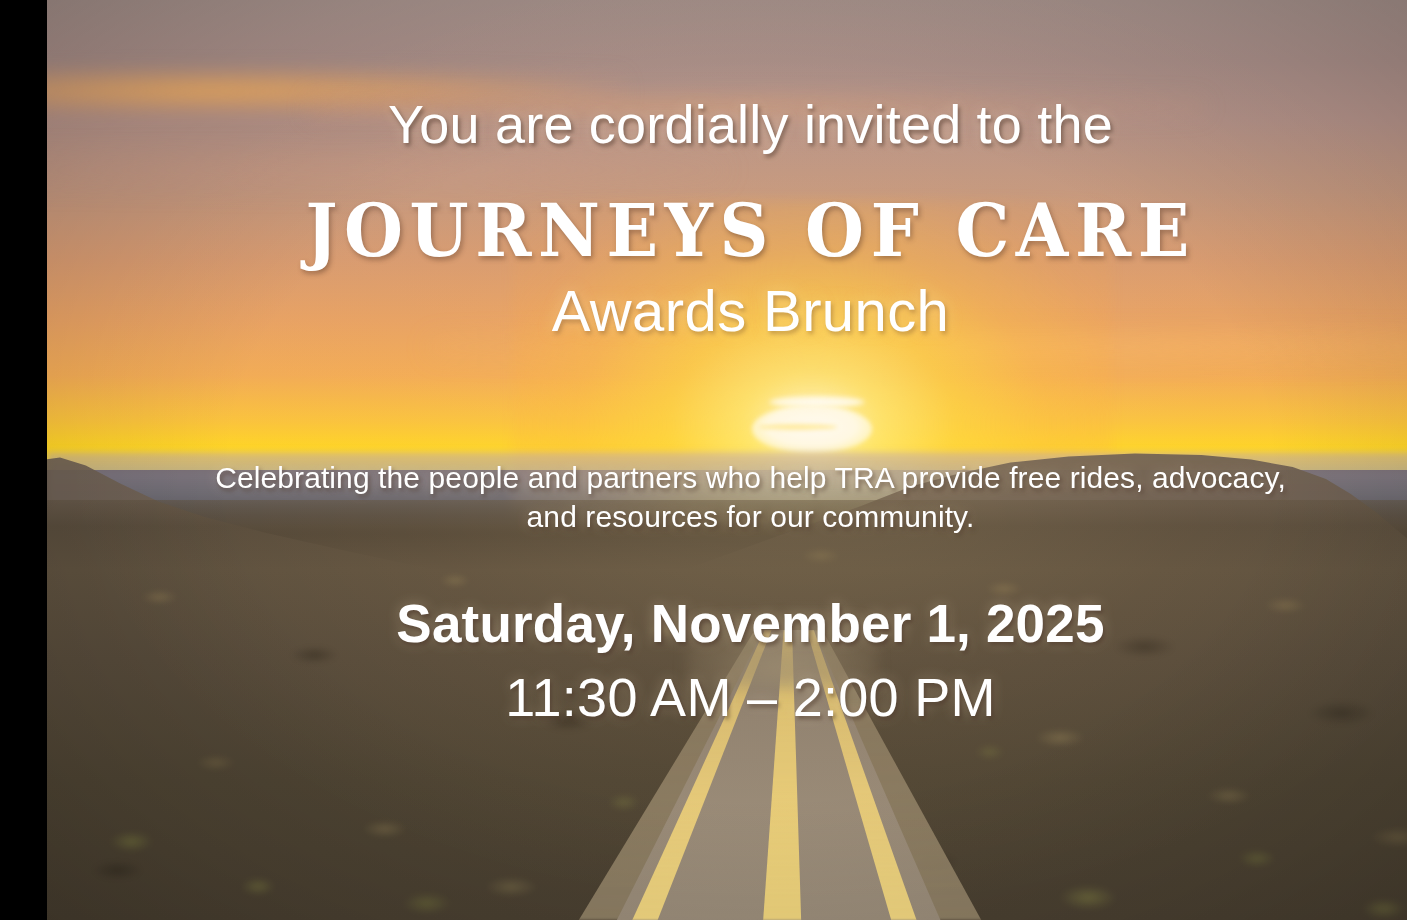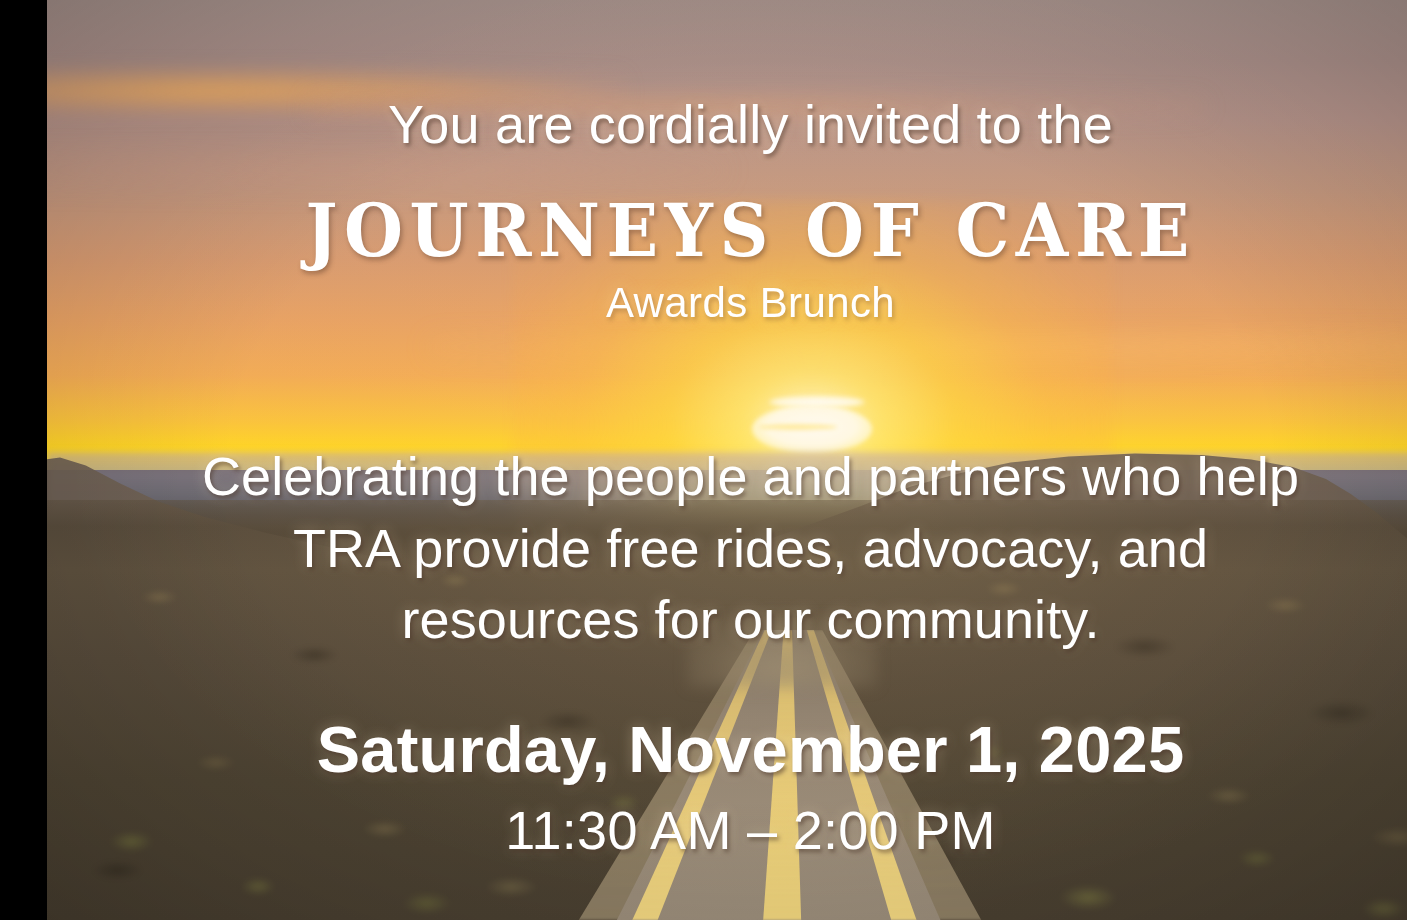--- a/index.html
+++ b/index.html
@@ -282,39 +282,39 @@
     font-size:72px;
     font-weight:700;
     letter-spacing:7px;
     line-height:1;
     text-shadow:2px 3px 5px rgba(90,58,40,0.45);
     transform:scaleX(.94);
   }
 
   .event-subtitle {
     margin-top:14px;
-    font-size:42px;
+    font-size:58px;
     font-weight:300;
     letter-spacing:.4px;
     line-height:1.05;
     text-shadow:2px 3px 4px rgba(120,80,40,0.38), 0 0 16px rgba(255,240,190,0.35);
   }
 
   .description {
     margin-top:116px;
     width:1120px;
-    font-size:54px;
+    font-size:30px;
     font-weight:400;
     line-height:1.33;
     letter-spacing:.1px;
   }
 
   .event-date {
     margin-top:56px;
-    font-size:65px;
+    font-size:53px;
     font-weight:700;
     letter-spacing:.2px;
   }
 
   .event-time {
     margin-top:12px;
     font-size:54px;
     font-weight:300;
     letter-spacing:.3px;
   }

